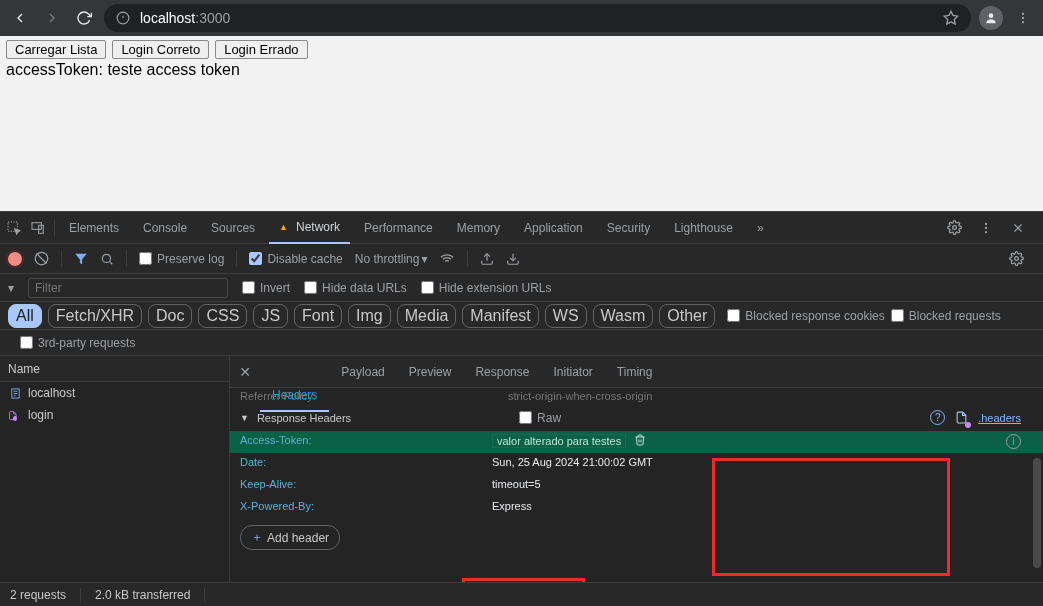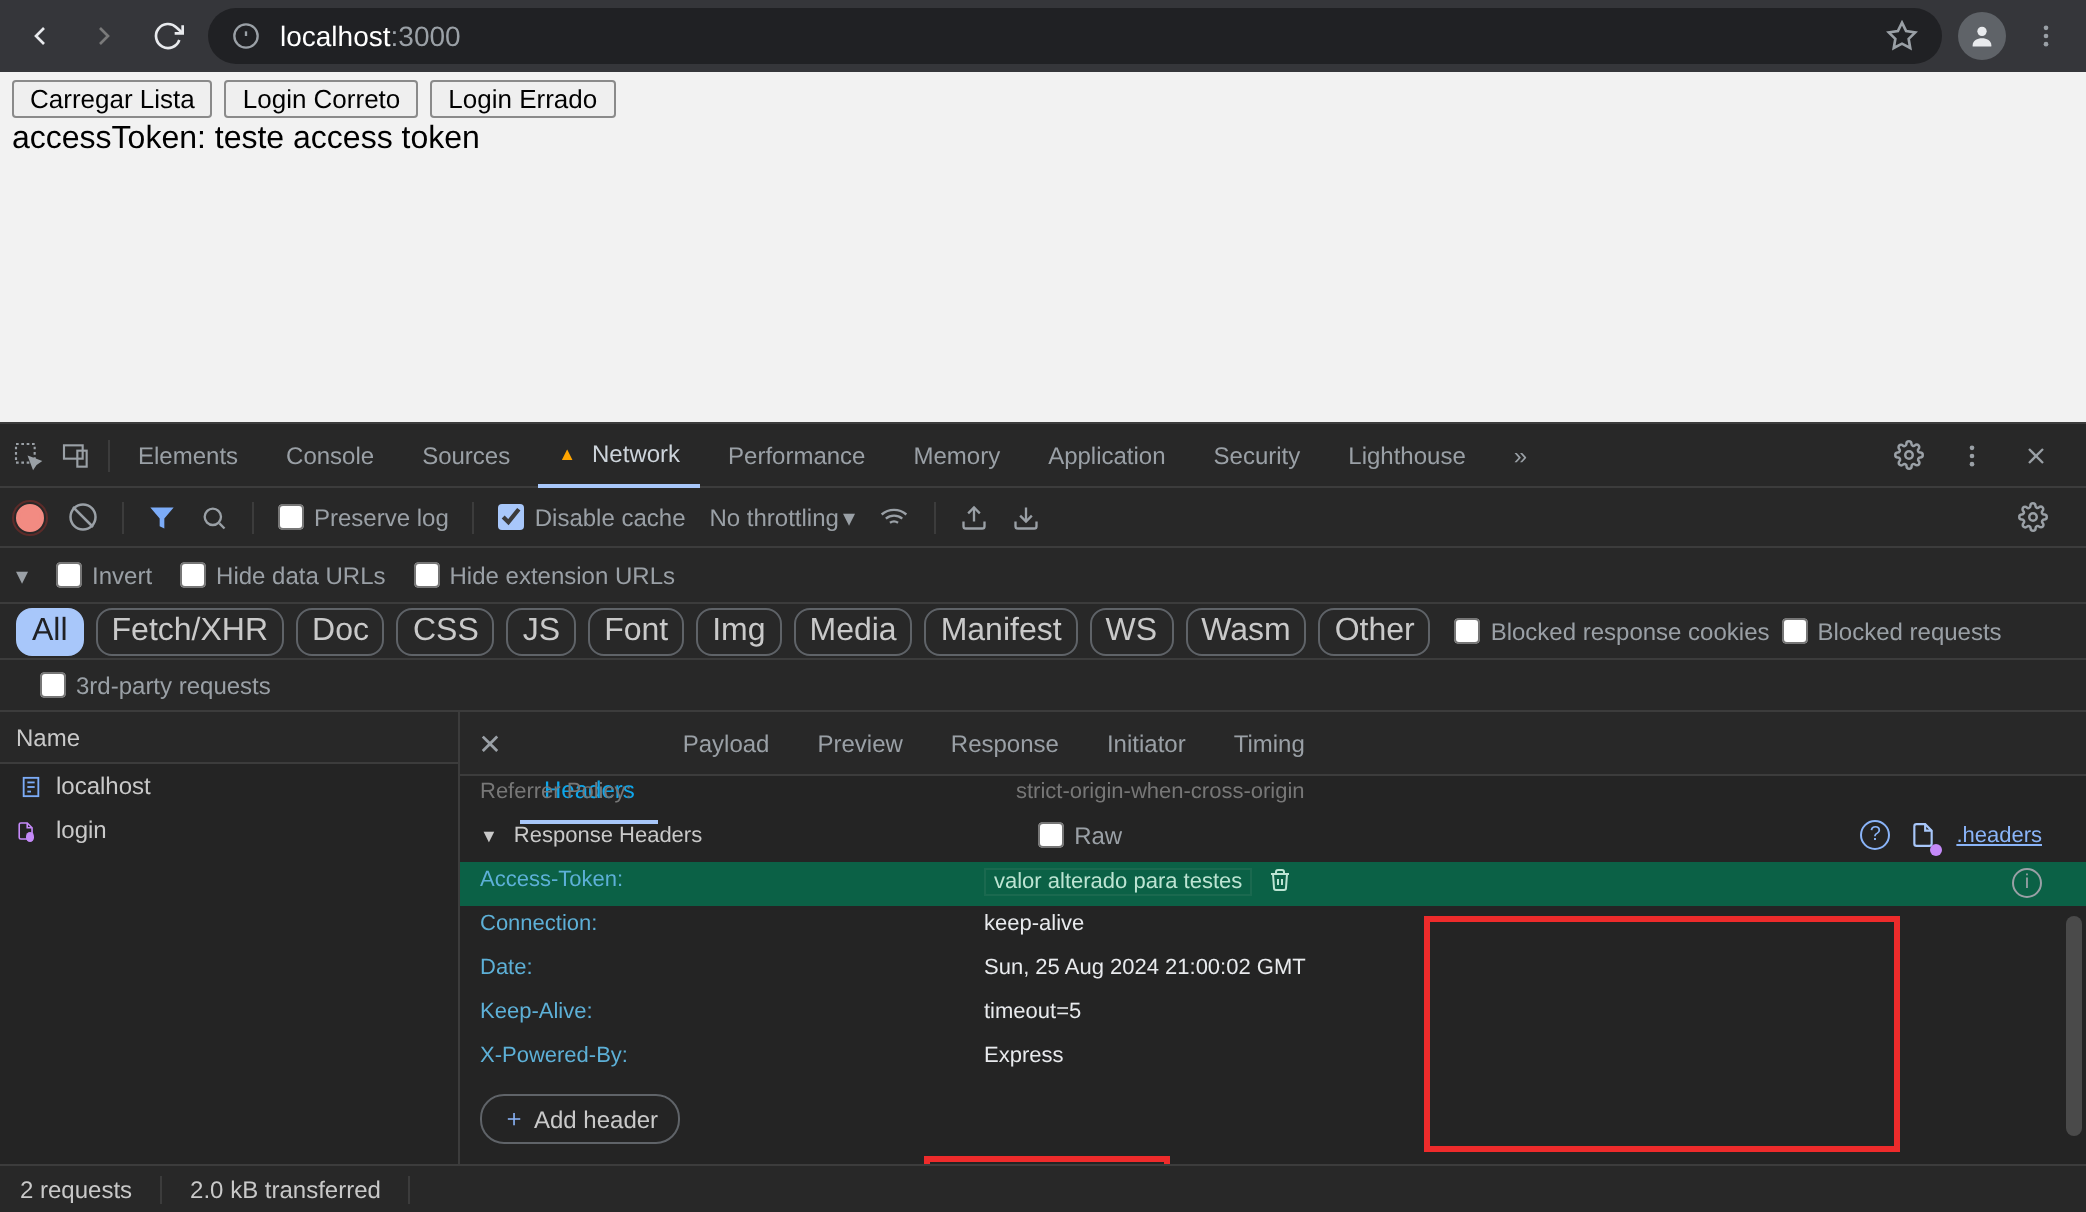--- a/index.html
+++ b/index.html
@@ -259,20 +259,21 @@
           <svg width="15" height="15" viewBox="0 0 24 24" fill="none" stroke="#9aa0a6" stroke-width="2">
             <circle cx="12" cy="12" r="3"></circle>
             <path d="M19.4 15a1.65 1.65 0 0 0 .33 1.82l.06.06a2 2 0 1 1-2.83 2.83l-.06-.06a1.65 1.65 0 0 0-1.82-.33 1.65 1.65 0 0 0-1 1.51V21a2 2 0 0 1-4 0v-.09a1.65 1.65 0 0 0-1-1.51 1.65 1.65 0 0 0-1.82.33l-.06.06a2 2 0 1 1-2.83-2.83l.06-.06a1.65 1.65 0 0 0 .33-1.82 1.65 1.65 0 0 0-1.51-1H3a2 2 0 0 1 0-4h.09a1.65 1.65 0 0 0 1.51-1 1.65 1.65 0 0 0-.33-1.82l-.06-.06a2 2 0 1 1 2.83-2.83l.06.06a1.65 1.65 0 0 0 1.82.33h0a1.65 1.65 0 0 0 1-1.51V3a2 2 0 0 1 4 0v.09a1.65 1.65 0 0 0 1 1.51 1.65 1.65 0 0 0 1.82-.33l.06-.06a2 2 0 1 1 2.83 2.83l-.06.06a1.65 1.65 0 0 0-.33 1.82v0a1.65 1.65 0 0 0 1.51 1H21a2 2 0 0 1 0 4h-.09a1.65 1.65 0 0 0-1.51 1z"></path>
           </svg>
         </span>
     </div>
   </div>
 
   <div class="net-filterbar">
     <span style="color:#9aa0a6;">▾</span>
+    <input class="filter-input" placeholder="Filter" style="">
     <label class="nt-check">
         <input type="checkbox" style="">
         <span>Invert</span>
       </label>
     <label class="nt-check">
         <input type="checkbox" style="">
         <span>Hide data URLs</span>
       </label>
     <label class="nt-check">
         <input type="checkbox" style="">
@@ -380,24 +381,20 @@
                   <polyline points="3 6 5 6 21 6"></polyline>
                   <path d="M19 6l-1 14a2 2 0 0 1-2 2H8a2 2 0 0 1-2-2L5 6"></path>
                   <path d="M10 11v6M14 11v6"></path>
                   <path d="M8 6V4a2 2 0 0 1 2-2h4a2 2 0 0 1 2 2v2"></path>
                 </svg>
               </span>
           </span>
           <span class="info-ico">i</span>
         </div>
         <div class="hdr-row">
-          <span class="hdr-name">Connection:</span>
-          <span class="hdr-val">keep-alive</span>
-        </div>
-        <div class="hdr-row">
           <span class="hdr-name">Date:</span>
           <span class="hdr-val">Sun, 25 Aug 2024 21:00:02 GMT</span>
         </div>
         <div class="hdr-row">
           <span class="hdr-name">Keep-Alive:</span>
           <span class="hdr-val">timeout=5</span>
         </div>
         <div class="hdr-row">
           <span class="hdr-name">X-Powered-By:</span>
           <span class="hdr-val">Express</span>

